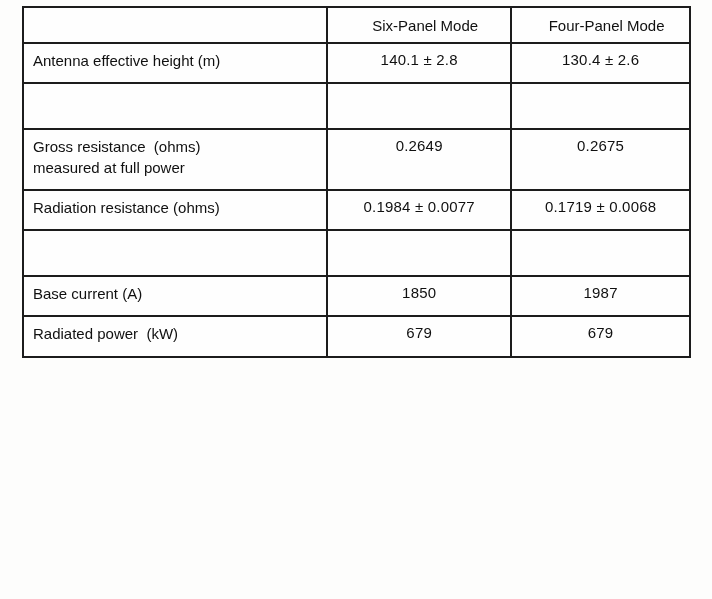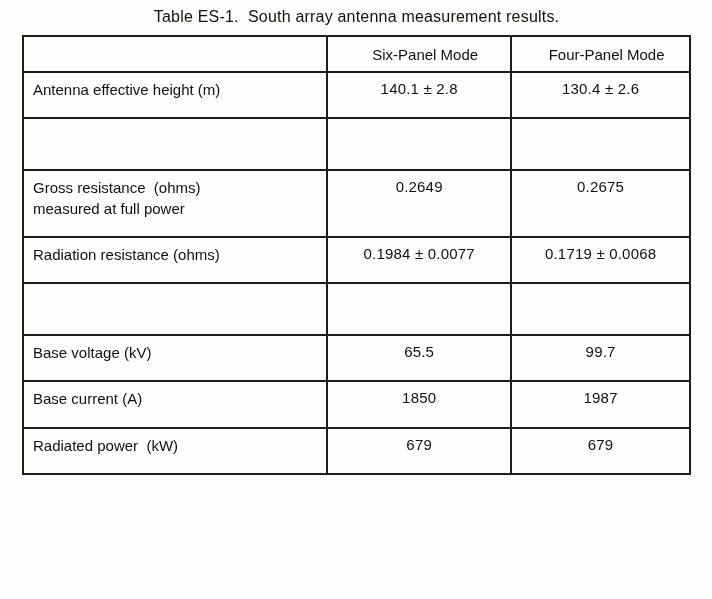--- a/index.html
+++ b/index.html
@@ -47,39 +47,38 @@
     vertical-align: top;
   }
   table.meas th {
     text-align: center;
     padding: 9px 4px 8px 16px;
     height: 17px;
     vertical-align: middle;
   }
   td.label {
     text-align: left;
-    padding: 7px 6px 17px 9px;
+    padding: 7px 6px 11px 9px;
     white-space: pre-wrap;
     line-height: 1.35;
   }
   td.value {
     text-align: center;
     padding: 7px 4px;
     letter-spacing: 0.2px;
     margin-left: 40px;
   }
   tr.single td { height: 19px; }
   tr.spacer td { height: 26px; }
 </style>
 </head>
 <body>
 
 <div class="page">
   <div class="doc">
-    <div class="title">Table ES-1.  South array antenna measurement results.</div>
     <table class="meas">
       <colgroup>
         <col class="c-label">
         <col class="c-six">
         <col class="c-four">
       </colgroup>
       <thead>
         <tr>
           <th></th>
           <th>Six-Panel Mode</th>
@@ -107,25 +106,20 @@
             <td class="label">Radiation resistance (ohms)</td>
             <td class="value">0.1984 ± 0.0077</td>
             <td class="value">0.1719 ± 0.0068</td>
           </tr>
           <tr class="spacer">
             <td class="label"></td>
             <td class="value"></td>
             <td class="value"></td>
           </tr>
           <tr class="single">
-            <td class="label">Base voltage (kV)</td>
-            <td class="value">65.5</td>
-            <td class="value">99.7</td>
-          </tr>
-          <tr class="single">
             <td class="label">Base current (A)</td>
             <td class="value">1850</td>
             <td class="value">1987</td>
           </tr>
           <tr class="single">
             <td class="label">Radiated power  (kW)</td>
             <td class="value">679</td>
             <td class="value">679</td>
           </tr>
         </tbody>

